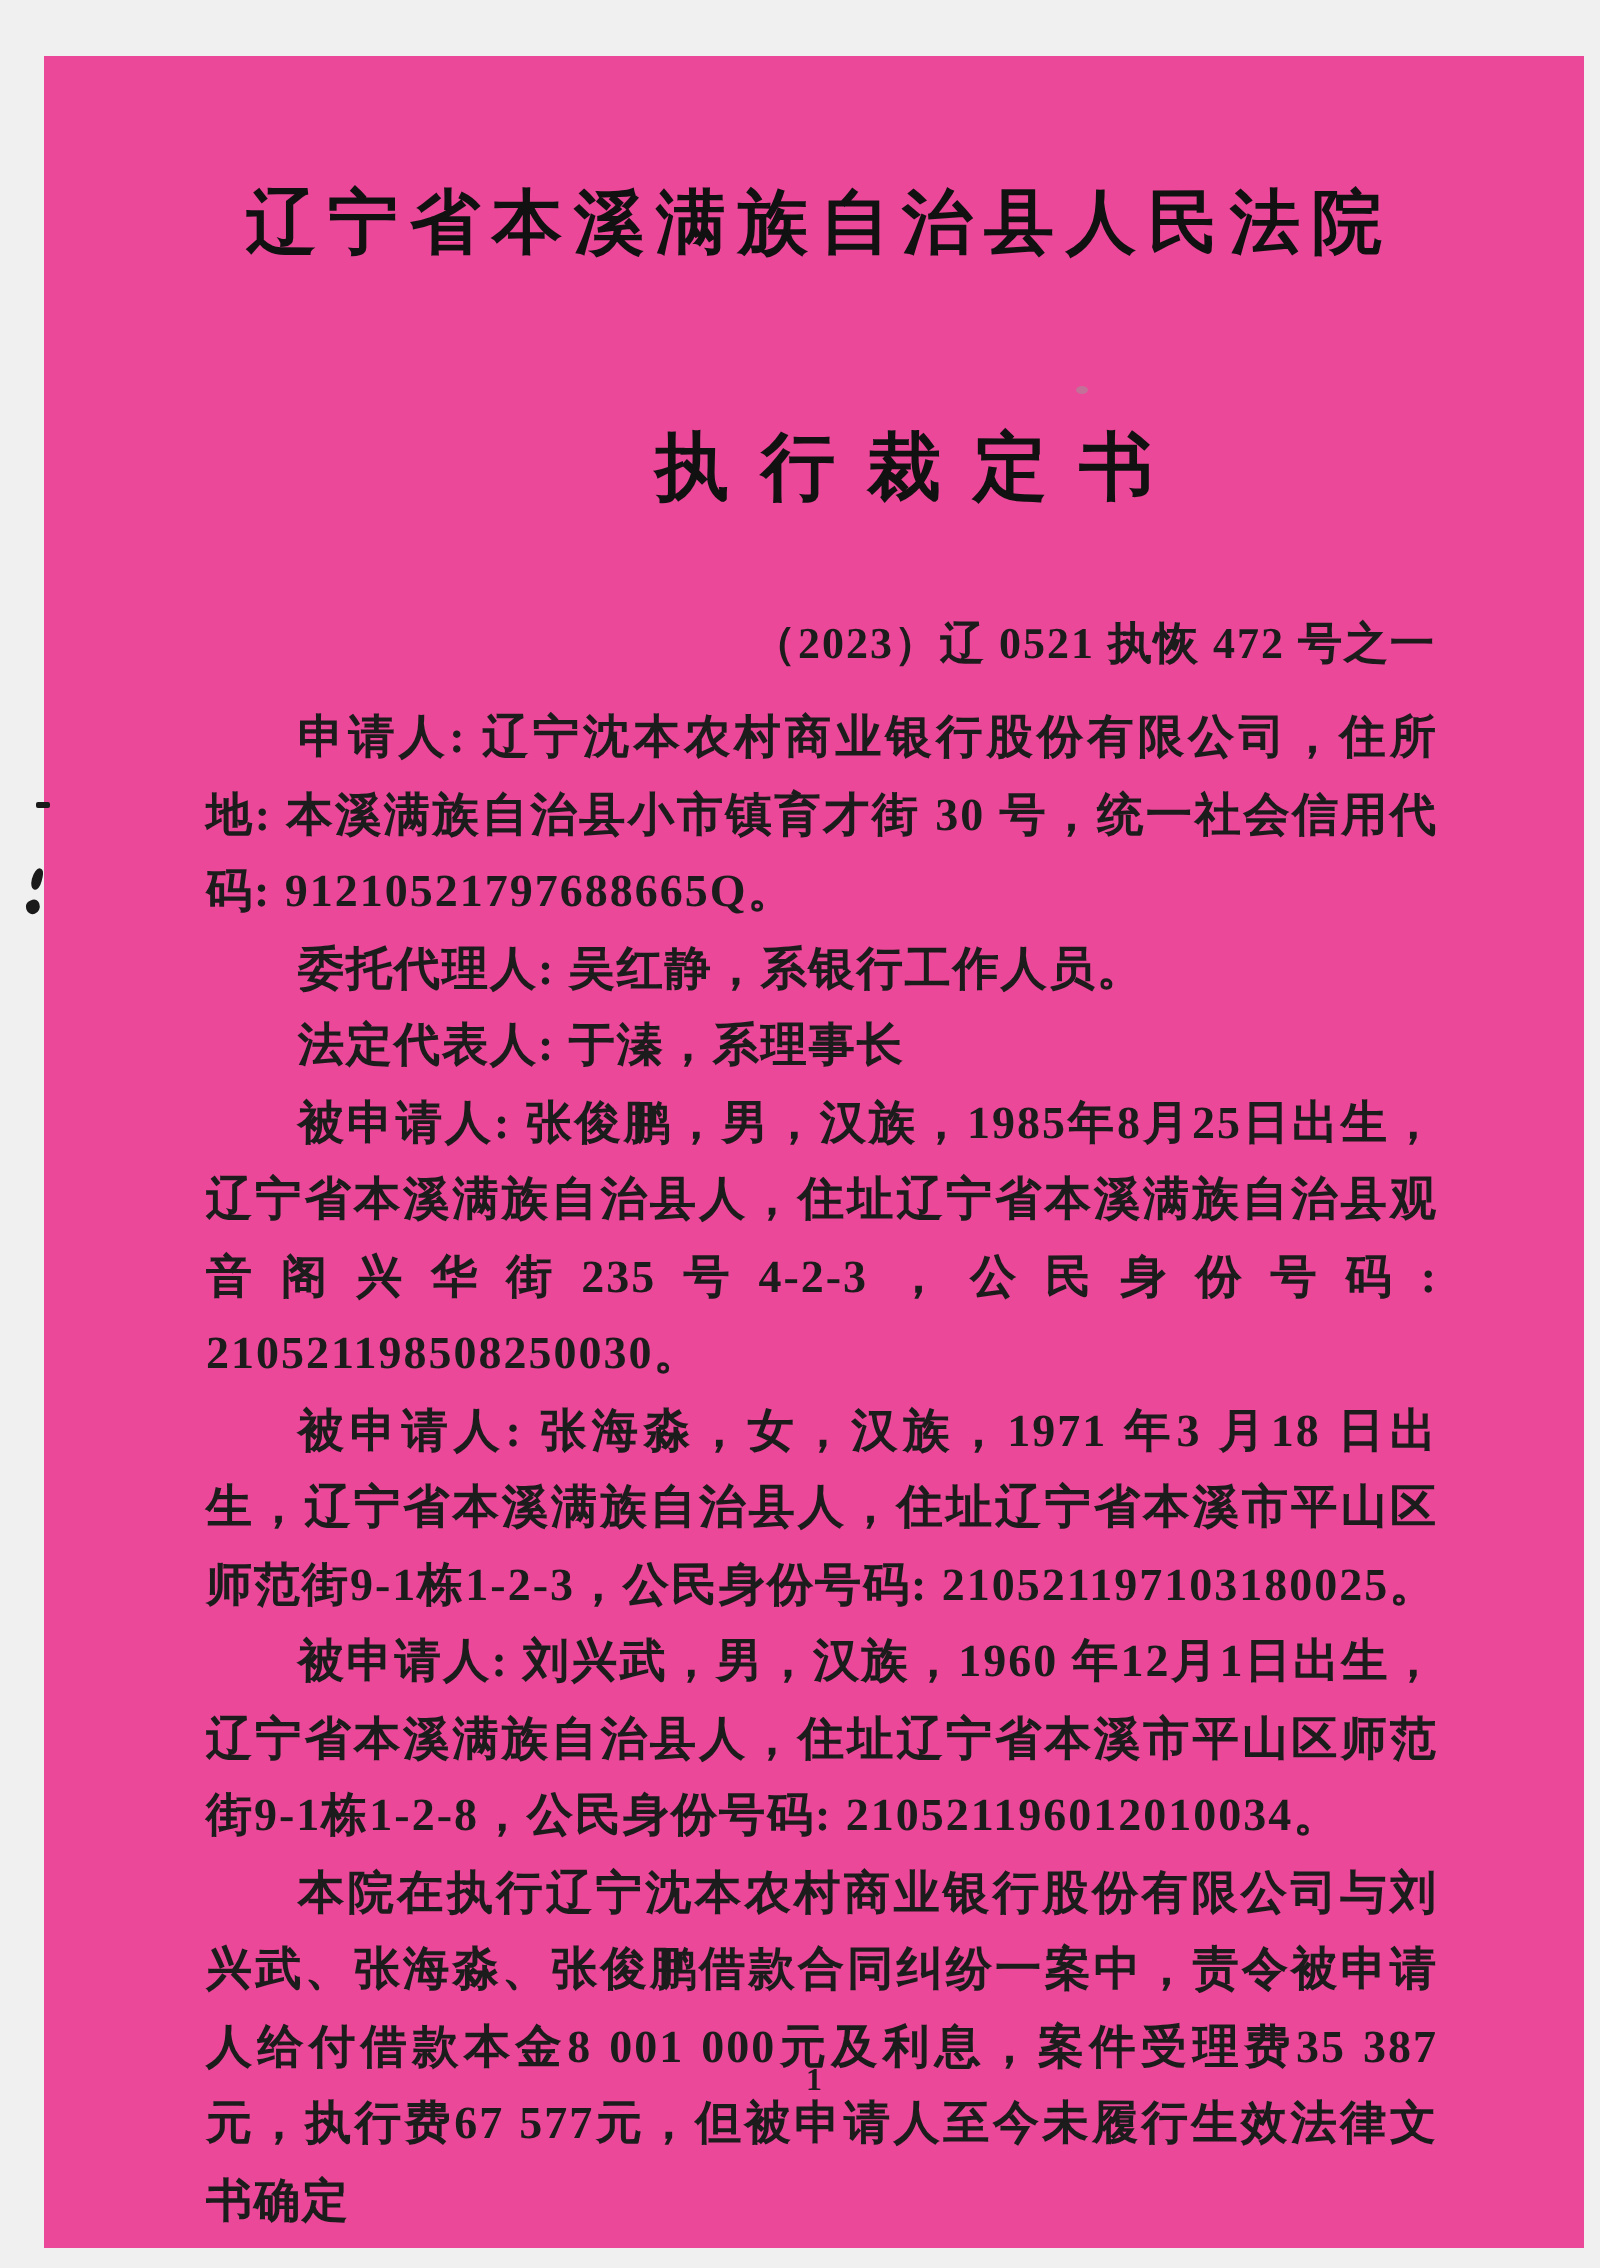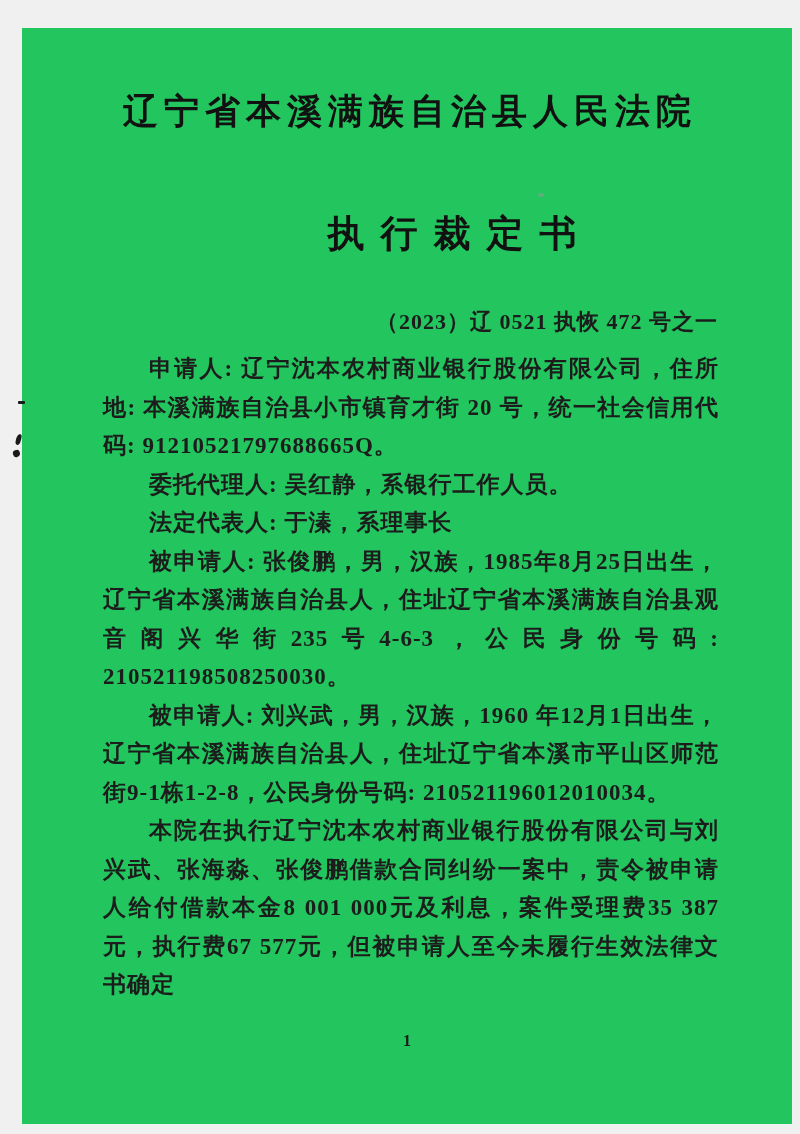--- a/index.html
+++ b/index.html
@@ -8,21 +8,21 @@
     background: #f0f0f0;
     position: relative;
     overflow: hidden;
     font-family: "Liberation Serif", "DejaVu Serif", serif;
     color: #1c1c1c;
   }
   .page {
     position: absolute;
     left: 22px; top: 28px;
     width: 770px; height: 1096px;
-    background: #22c55e;
+    background: #ec4899;
   }
   .court-name {
     position: absolute;
     left: 0; top: 60px;
     width: 770px;
     text-align: center;
     font-size: 35px;
     font-weight: 700;
     letter-spacing: 6px;
     text-indent: 6px;
@@ -86,24 +86,25 @@
 
 <div class="page">
 
   <div class="court-name">辽宁省本溪满族自治县人民法院</div>
 
   <div class="doc-title">执行裁定书</div>
 
   <div class="case-number">（2023）辽 0521 执恢 472 号之一</div>
 
   <div class="body-text">
-    <p>申请人: 辽宁沈本农村商业银行股份有限公司，住所地: 本溪满族自治县小市镇育才街 20 号，统一社会信用代码: 91210521797688665Q。</p>
+    <p>申请人: 辽宁沈本农村商业银行股份有限公司，住所地: 本溪满族自治县小市镇育才街 30 号，统一社会信用代码: 91210521797688665Q。</p>
     <p>委托代理人: 吴红静，系银行工作人员。</p>
     <p>法定代表人: 于溱，系理事长</p>
-    <p>被申请人: 张俊鹏，男，汉族，1985年8月25日出生，辽宁省本溪满族自治县人，住址辽宁省本溪满族自治县观音阁兴华街235号4-6-3，公民身份号码: 210521198508250030。</p>
+    <p>被申请人: 张俊鹏，男，汉族，1985年8月25日出生，辽宁省本溪满族自治县人，住址辽宁省本溪满族自治县观音阁兴华街235号4-2-3，公民身份号码: 210521198508250030。</p>
+    <p>被申请人: 张海淼，女，汉族，1971 年3 月18 日出生，辽宁省本溪满族自治县人，住址辽宁省本溪市平山区师范街9-1栋1-2-3，公民身份号码: 210521197103180025。</p>
     <p>被申请人: 刘兴武，男，汉族，1960 年12月1日出生，辽宁省本溪满族自治县人，住址辽宁省本溪市平山区师范街9-1栋1-2-8，公民身份号码: 210521196012010034。</p>
     <p>本院在执行辽宁沈本农村商业银行股份有限公司与刘兴武、张海淼、张俊鹏借款合同纠纷一案中，责令被申请人给付借款本金8 001 000元及利息，案件受理费35 387元，执行费67 577元，但被申请人至今未履行生效法律文书确定</p>
   </div>
 
   <div class="page-number">1</div>
 
   <div class="smudge"></div>
 </div>
 
 <div class="ink-mark ink-dash"></div>

